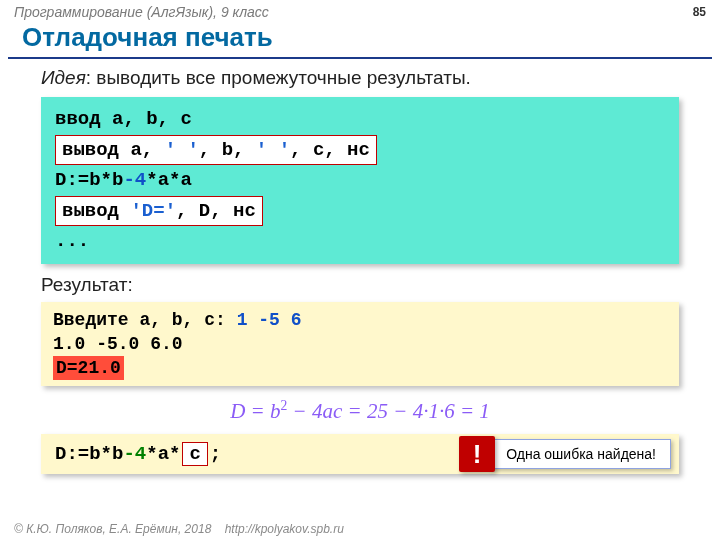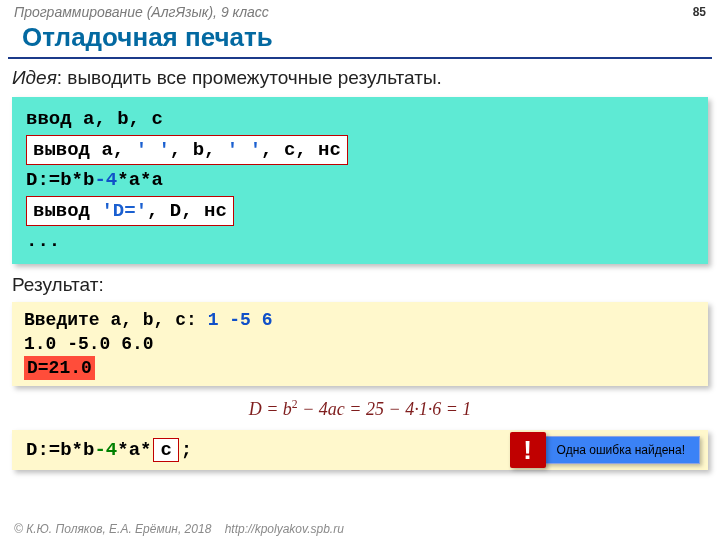--- a/index.html
+++ b/index.html
@@ -29,21 +29,21 @@
   .title-block {
     padding: 0 14px 4px 14px;
     border-bottom: 2px solid #1b3a8a;
     margin: 0 8px 8px 8px;
   }
   .title-block h1 {
     font-size: 26px;
     font-weight: bold;
     color: #0369a1;
   }
-  .content { padding: 0 12px; }
+  .content { padding: 0 41px; }
   .idea {
     font-size: 19px;
     color: #222;
     margin-bottom: 8px;
   }
   .idea .em { font-style: italic; }
   .codebox {
     background: #5eead4;
     box-shadow: 3px 3px 5px rgba(0,0,0,0.25);
     padding: 8px 14px;
@@ -78,25 +78,25 @@
     font-family: "Courier New", monospace;
     font-size: 18px;
     font-weight: bold;
     color: #000;
     margin-bottom: 12px;
     line-height: 1.35;
   }
   .redbg { background: #ff4d3a; display: inline-block; padding: 0 3px; }
   .formula {
     font-family: "Times New Roman", serif;
-    font-size: 18px;
+    font-size: 21px;
     font-style: italic;
     text-align: center;
     margin: 6px 0 10px 0;
-    color: #7f1d1d;
+    color: #8b5cf6;
   }
   .formula .up { font-size: 0.65em; vertical-align: super; font-style: normal; }
   .fixline {
     background: #fff8cc;
     box-shadow: 3px 3px 5px rgba(0,0,0,0.25);
     padding: 8px 14px;
     font-family: "Courier New", monospace;
     font-size: 19px;
     font-weight: bold;
     color: #000;
@@ -129,25 +129,25 @@
     font-family: Arial, sans-serif;
     display: flex;
     align-items: center;
     justify-content: center;
     border-radius: 2px;
     box-shadow: 2px 2px 4px rgba(0,0,0,0.3);
     z-index: 2;
     margin-right: -6px;
   }
   .callout .msg {
-    background: #3b82f6;
+    background: #ffffff;
     border: 1px solid #8fa3e0;
     font-family: Arial, sans-serif;
     font-weight: normal;
-    font-size: 12px;
+    font-size: 14px;
     padding: 6px 14px 6px 16px;
     box-shadow: 2px 2px 4px rgba(0,0,0,0.25);
   }
   .footer {
     position: absolute;
     bottom: 4px;
     left: 14px;
     font-size: 12px;
     color: #8a8a8a;
     font-style: italic;

